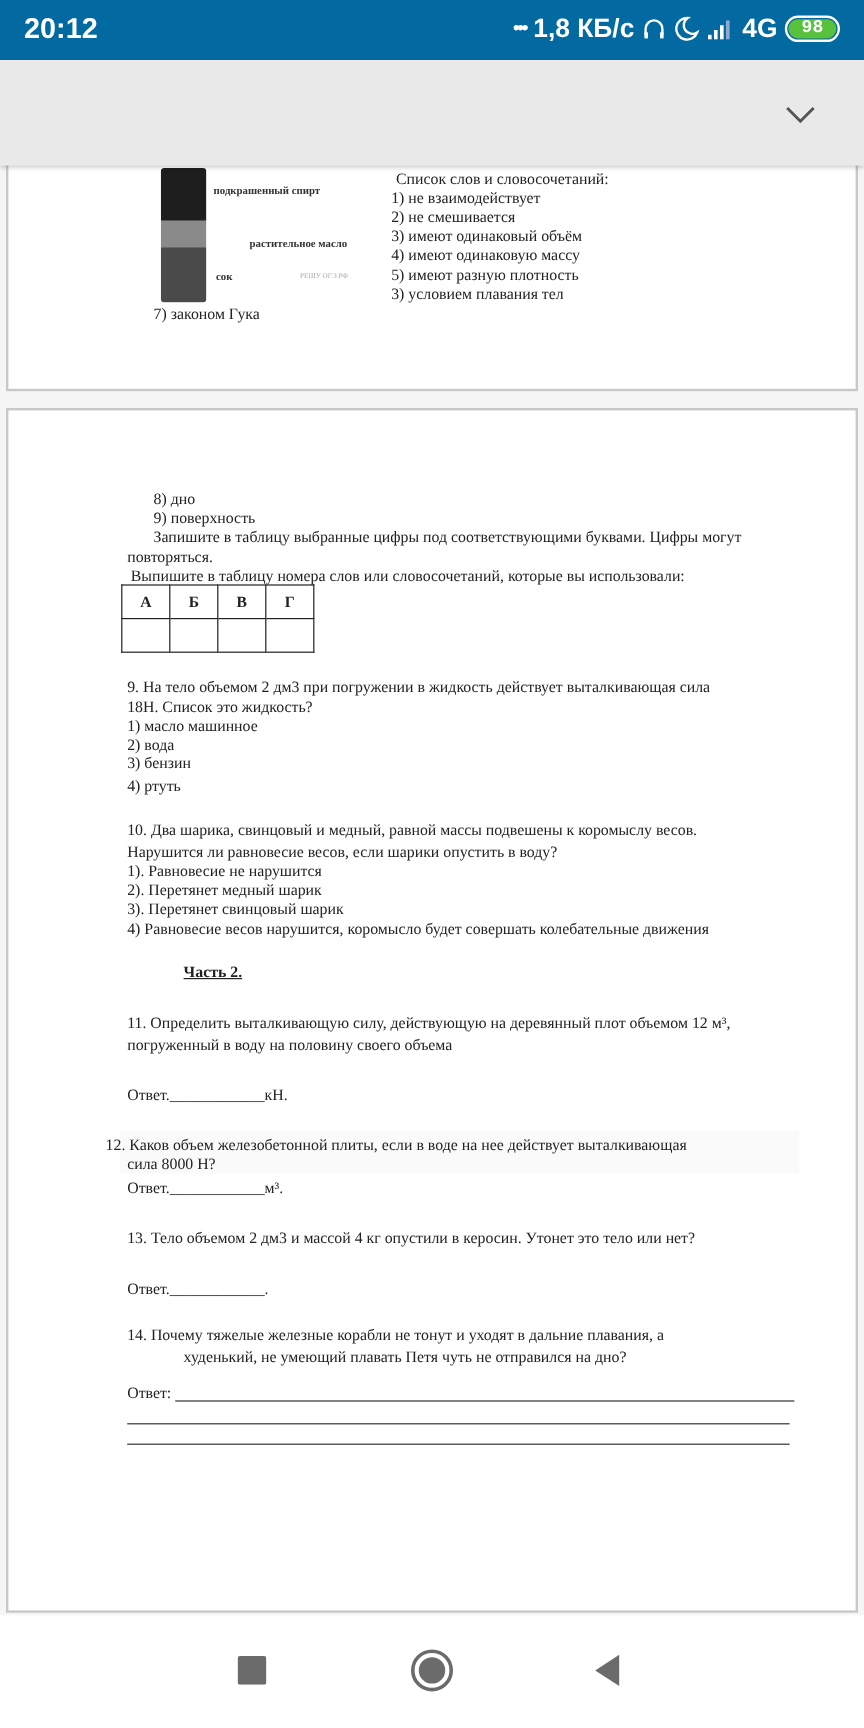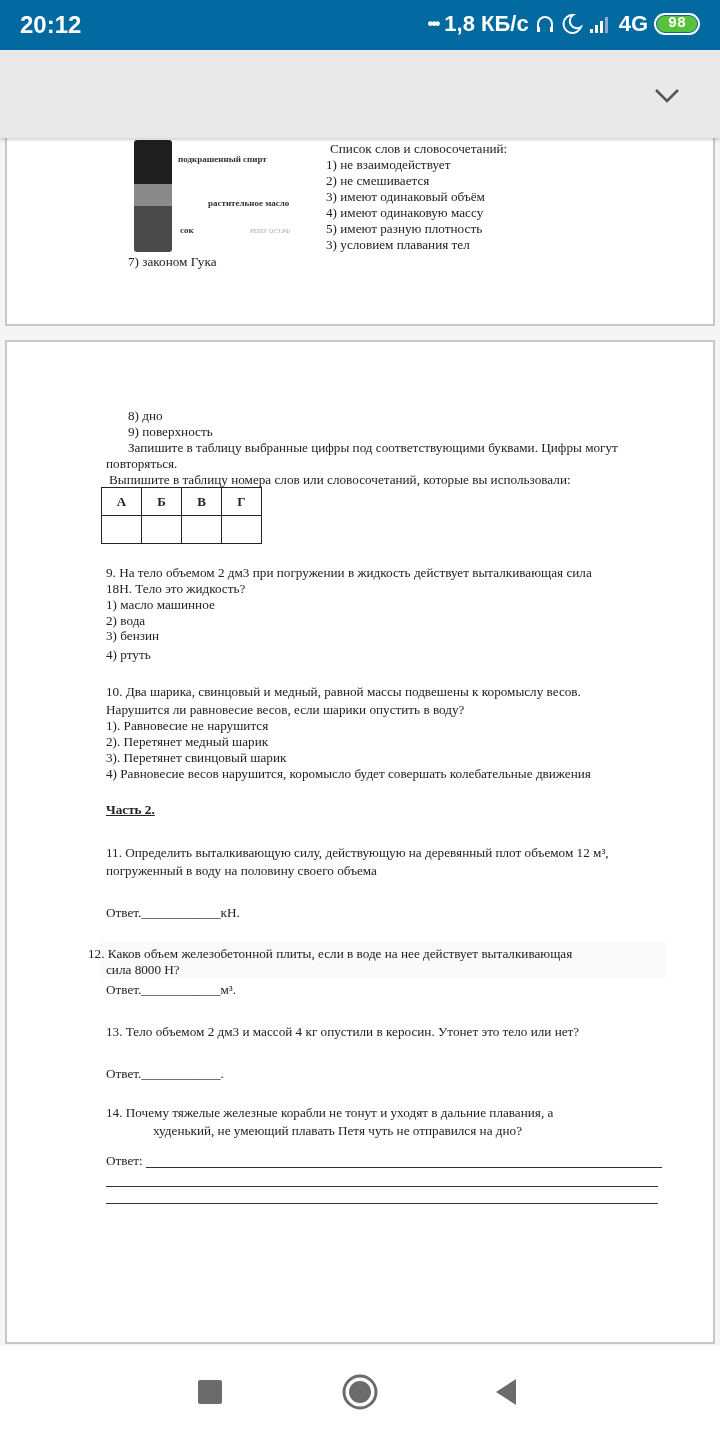--- a/index.html
+++ b/index.html
@@ -28,21 +28,21 @@
   .cyl .l2 { height: 22px; background: #8a8a8a; }
   .cyl .l3 { height: 46px; background: #4a4a4a; }
   .cyl-label { position: absolute; font-size: 9px; font-weight: bold; color: #333; white-space: nowrap; }
   .watermark { position: absolute; left: 122px; top: 88px; font-size: 6px; color: #aaa; }
 
   .list-block { position: absolute; left: 326px; top: 141px; font-size: 13.2px; line-height: 16px; }
 
   table.answers { position: absolute; left: 101px; top: 487px; border-collapse: collapse; }
   table.answers td, table.answers th { border: 1px solid #222; width: 40px; height: 28px; text-align: center; font-size: 13px; font-weight: bold; }
 
-  .underline { text-decoration: underline; font-weight: bold; }
+  .underline { text-decoration: underline; font-weight: bold; margin-left: 47px; }
   .hl { background: #fafafa; }
 
   .nav-bar { position: absolute; left: 0; top: 1346px; width: 720px; height: 94px; background: #fff; }
   .nav-btn { position: absolute; top: 28px; cursor: pointer; }
 </style>
 </head>
 <body>
 
 <div class="status-bar">
   <div class="status-time">20:12</div>
@@ -126,21 +126,21 @@
   <tr>
     <td></td>
     <td></td>
     <td></td>
     <td></td>
   </tr>
 </tbody>
   </table>
 
 <div class="doc" style="left:106px;top:565px;">9. На тело объемом 2 дм3 при погружении в жидкость действует выталкивающая сила</div>
-<div class="doc" style="left:106px;top:581px;">18Н. Тело это жидкость?</div>
+<div class="doc" style="left:106px;top:581px;">18Н. Список это жидкость?</div>
 <div class="doc" style="left:106px;top:597px;">1) масло машинное</div>
 <div class="doc" style="left:106px;top:613px;">2) вода</div>
 <div class="doc" style="left:106px;top:628px;">3) бензин</div>
 <div class="doc" style="left:106px;top:647px;">4) ртуть</div>
 
 <div class="doc" style="left:106px;top:684px;">10. Два шарика, свинцовый и медный, равной массы подвешены к коромыслу весов.</div>
 <div class="doc" style="left:106px;top:702px;">Нарушится ли равновесие весов, если шарики опустить в воду?</div>
 <div class="doc" style="left:106px;top:718px;">1). Равновесие не нарушится</div>
 <div class="doc" style="left:106px;top:734px;">2). Перетянет медный шарик</div>
 <div class="doc" style="left:106px;top:750px;">3). Перетянет свинцовый шарик</div>

